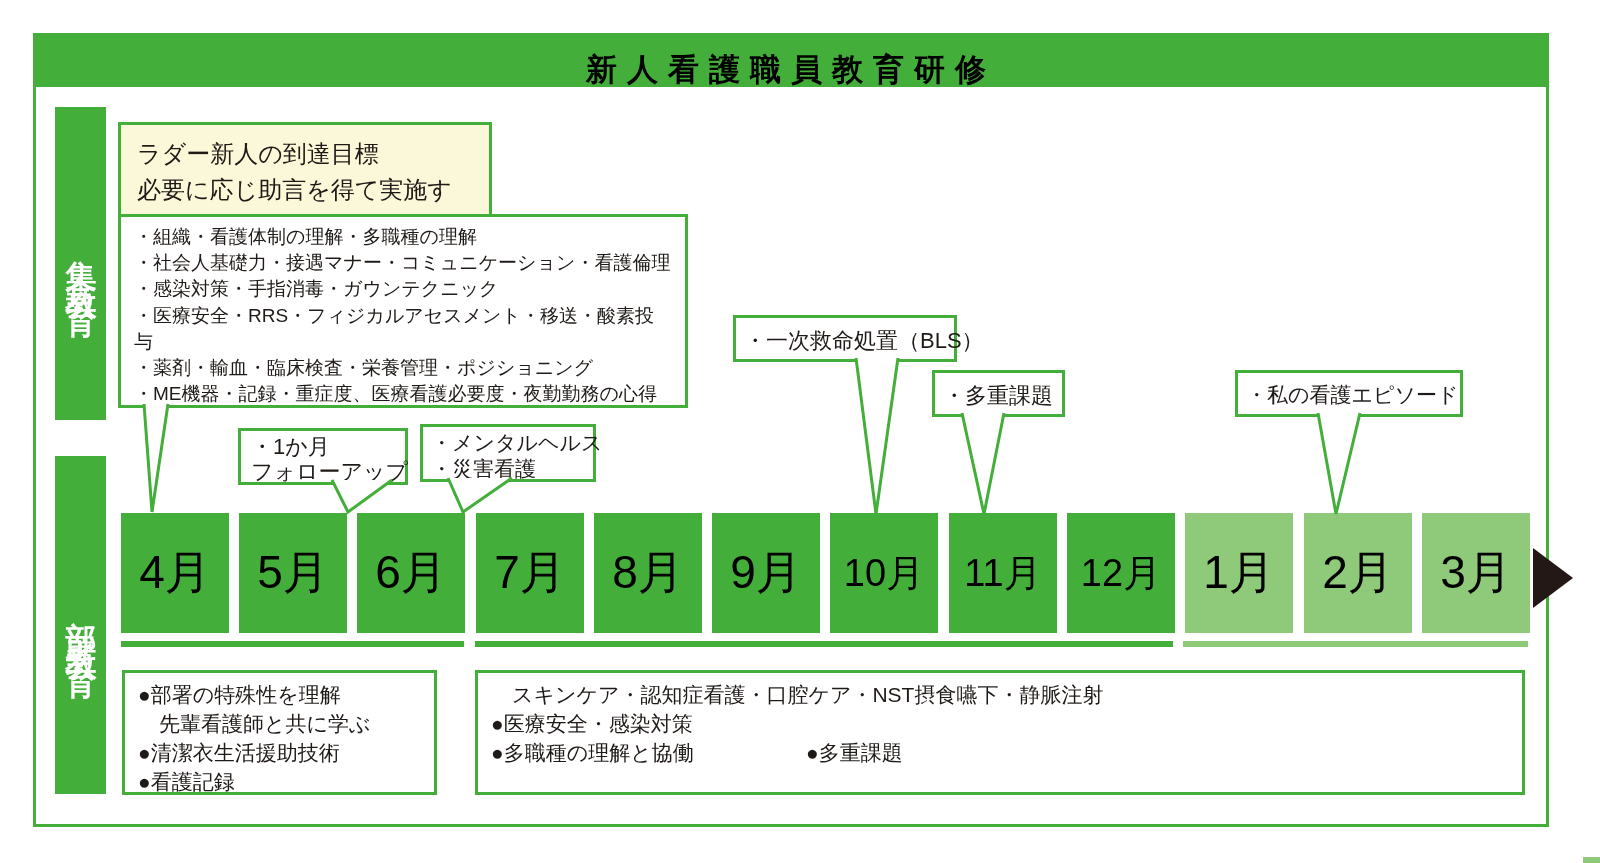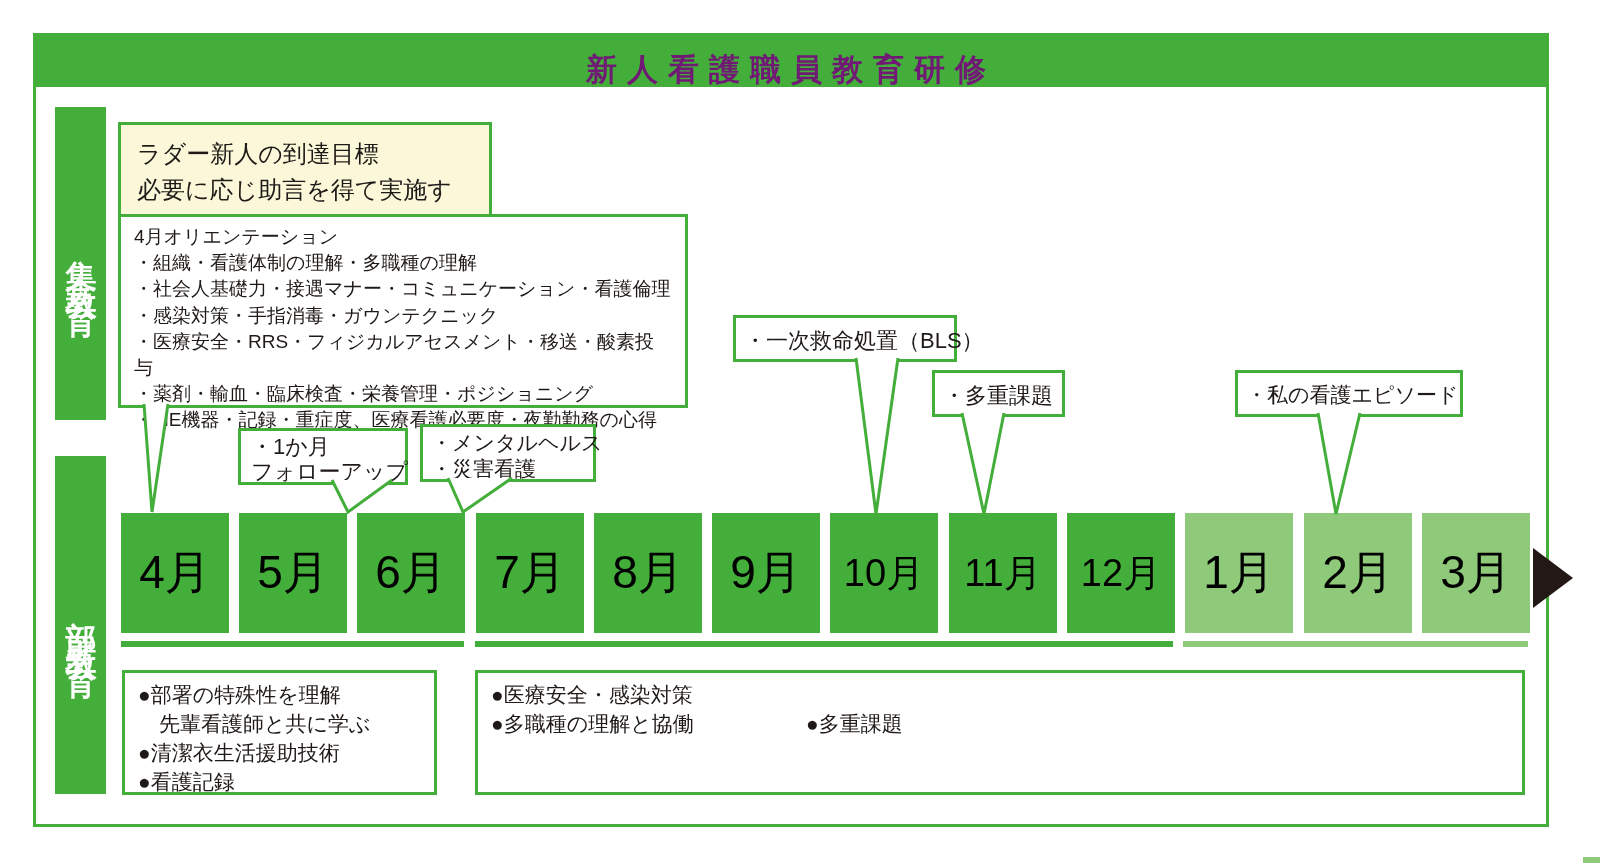--- a/index.html
+++ b/index.html
@@ -9,21 +9,21 @@
     --yellow:#fbf8da;
   }
   *{box-sizing:border-box;margin:0;padding:0;}
   html,body{width:1600px;height:863px;background:#ffffff;overflow:hidden;}
   body{font-family:"Liberation Sans","DejaVu Sans",sans-serif;color:var(--ink);}
   .abs{position:absolute;}
 
   .frame{left:33px;top:33px;width:1516px;height:794px;border:3px solid var(--g);background:#fff;z-index:1;}
   .titlebar{left:33px;top:33px;width:1516px;height:54px;background:var(--g);z-index:3;
             display:flex;align-items:center;justify-content:center;}
-  .title{color:#701a75;font-size:31px;font-weight:bold;letter-spacing:10px;white-space:nowrap;margin-top:20px;}
+  .title{color:#000000;font-size:31px;font-weight:bold;letter-spacing:10px;white-space:nowrap;margin-top:20px;}
 
   .vbar{width:51px;background:var(--g);z-index:2;display:flex;align-items:center;justify-content:center;}
   .vbar span{writing-mode:vertical-rl;text-orientation:upright;color:#fff;font-size:31px;font-weight:bold;letter-spacing:14px;white-space:nowrap;}
   .vbar-top{left:55px;top:107px;height:313px;}
   .vbar-bottom{left:55px;top:456px;height:338px;}
 
   .gbox{border:3px solid var(--g);background:#fff;z-index:4;}
   .goal{left:118px;top:122px;width:374px;height:96px;background:var(--yellow);
         padding:11px 16px;font-size:24px;line-height:36px;}
   .orient{left:118px;top:214px;width:570px;height:194px;padding:7px 13px;font-size:19px;line-height:26.2px;}
@@ -72,21 +72,20 @@
 <div class="abs vbar vbar-bottom">
   <span>部署教育</span>
 </div>
 
 <div class="abs gbox goal">
   <div>ラダー新人の到達目標</div>
   <div>必要に応じ助言を得て実施する</div>
 </div>
 
 <div class="abs gbox orient">
-  <div>4月オリエンテーション</div>
   <div>・組織・看護体制の理解・多職種の理解</div>
   <div>・社会人基礎力・接遇マナー・コミュニケーション・看護倫理</div>
   <div>・感染対策・手指消毒・ガウンテクニック</div>
   <div>・医療安全・RRS・フィジカルアセスメント・移送・酸素投与</div>
   <div>・薬剤・輸血・臨床検査・栄養管理・ポジショニング</div>
   <div>・ME機器・記録・重症度、医療看護必要度・夜勤勤務の心得</div>
 </div>
 
 <div class="abs gbox callout co-followup">
   <div>・1か月</div>
@@ -137,20 +136,21 @@
 <div class="abs uline light" style="left:1183px;width:345px"></div>
 
 <div class="abs gbox dept dept-left">
   <div>●部署の特殊性を理解</div>
   <div>　先輩看護師と共に学ぶ</div>
   <div>●清潔衣生活援助技術</div>
   <div>●看護記録</div>
 </div>
 
 <div class="abs gbox dept dept-right">
+  <div>　スキンケア・認知症看護・口腔ケア・NST摂食嚥下・静脈注射</div>
   <div>●医療安全・感染対策</div>
   <div class="line4">
     <span>●多職種の理解と協働</span>
     <span class="second">●多重課題</span>
   </div>
 </div>
 
 <div class="abs arrow"></div>
 <div class="abs corner-mark"></div>
 

